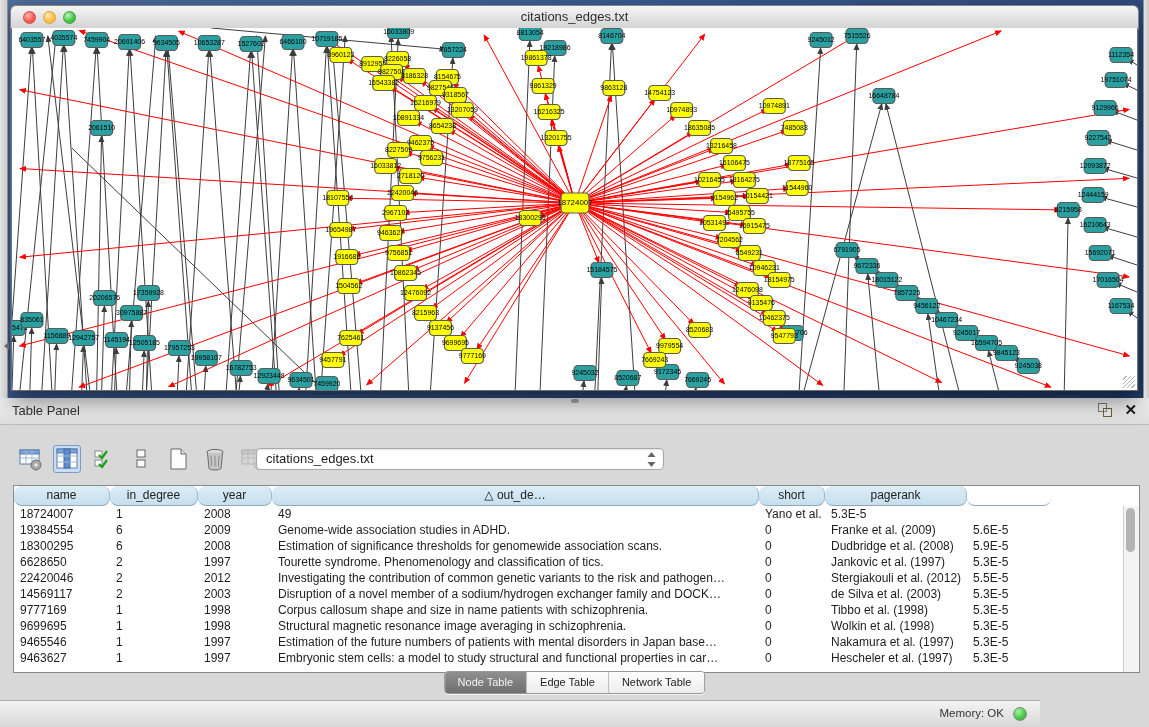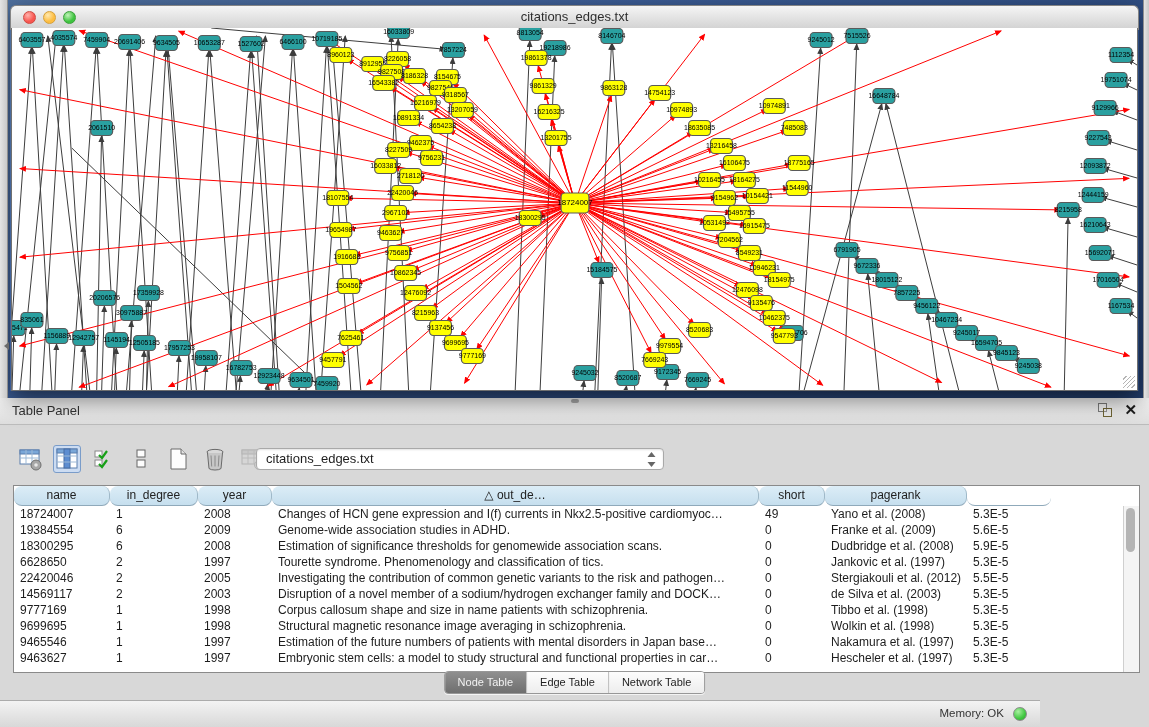--- a/index.html
+++ b/index.html
@@ -887,21 +887,20 @@
           <div class="th">△ out_de…</div>
           <div class="th">short</div>
           <div class="th">pagerank</div>
           <div class="th filler"></div>
         </div>
       <div id="tbody">
           <div class="trow">
             <div class="td">18724007</div>
             <div class="td">1</div>
             <div class="td">2008</div>
-            <div class="td">Changes of HCN gene expression and I(f) currents in Nkx2.5-positive cardiomyoc…</div>
             <div class="td">49</div>
             <div class="td">Yano et al. (2008)</div>
             <div class="td">5.3E-5</div>
             <div class="td"></div>
           </div>
           <div class="trow">
             <div class="td">19384554</div>
             <div class="td">6</div>
             <div class="td">2009</div>
             <div class="td">Genome-wide association studies in ADHD.</div>
@@ -926,21 +925,21 @@
             <div class="td">1997</div>
             <div class="td">Tourette syndrome. Phenomenology and classification of tics.</div>
             <div class="td">0</div>
             <div class="td">Jankovic et al. (1997)</div>
             <div class="td">5.3E-5</div>
             <div class="td"></div>
           </div>
           <div class="trow">
             <div class="td">22420046</div>
             <div class="td">2</div>
-            <div class="td">2005</div>
+            <div class="td">2012</div>
             <div class="td">Investigating the contribution of common genetic variants to the risk and pathogen…</div>
             <div class="td">0</div>
             <div class="td">Stergiakouli et al. (2012)</div>
             <div class="td">5.5E-5</div>
             <div class="td"></div>
           </div>
           <div class="trow">
             <div class="td">14569117</div>
             <div class="td">2</div>
             <div class="td">2003</div>

